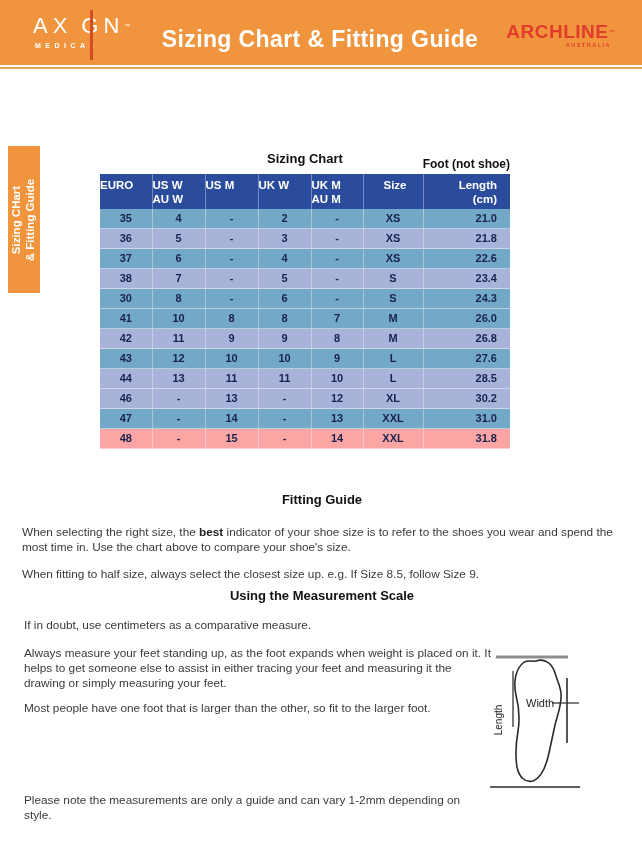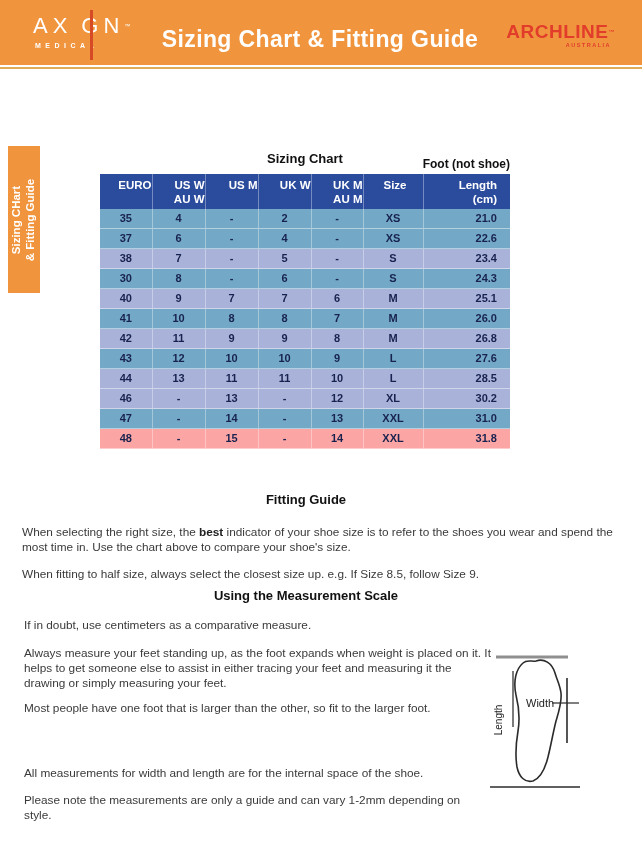--- a/index.html
+++ b/index.html
@@ -33,31 +33,31 @@
 
   
   .chart-title{position:absolute;left:100px;top:151px;width:410px;text-align:center;
                color:#111;font-size:13px;font-weight:bold;}
   .foot-note{position:absolute;left:390px;top:157px;width:120px;text-align:right;
              color:#111;font-size:12px;font-weight:bold;}
 
   table.size-table{position:absolute;left:100px;top:174px;width:410px;
                    border-collapse:collapse;table-layout:fixed;}
   .size-table th{background:#2B4C9D;color:#fff;font-size:11.5px;font-weight:bold;
-                 vertical-align:top;padding:4px 0 3px 0;line-height:14px;text-align:right;}
+                 vertical-align:top;padding:4px 0 3px 0;line-height:14px;text-align:left;}
   .size-table th.col-size{text-align:center;padding-left:4px;}
   .size-table th.col-len{text-align:right;padding-right:13px;}
   .size-table td{height:19px;text-align:center;font-size:11px;font-weight:bold;
                  color:#18224E;padding:0;line-height:19px;
                  border-bottom:1px solid rgba(255,255,255,0.45);}
   .size-table td + td, .size-table th + th{border-left:1px solid rgba(255,255,255,0.35);}
   .size-table td:last-child{text-align:right;padding-right:13px;}
 
   
-  .sec-heading{position:absolute;left:0;width:612px;text-align:center;
+  .sec-heading{position:absolute;left:16px;width:612px;text-align:center;
                color:#111;font-size:13px;font-weight:bold;}
   .para{position:absolute;color:#3a3a3a;font-size:11.8px;line-height:15px;}
   .para b{color:#222;}
 
   
   .foot-diagram{position:absolute;left:486px;top:645px;}
 </style>
 </head>
 <body>
 
@@ -114,20 +114,29 @@
     <tbody>
         <tr style="background: rgb(115, 169, 199);">
           <td>35</td>
           <td>4</td>
           <td>-</td>
           <td>2</td>
           <td>-</td>
           <td>XS</td>
           <td>21.0</td>
         </tr>
+        <tr style="background: rgb(169, 179, 218);">
+          <td>36</td>
+          <td>5</td>
+          <td>-</td>
+          <td>3</td>
+          <td>-</td>
+          <td>XS</td>
+          <td>21.8</td>
+        </tr>
         <tr style="background: rgb(115, 169, 199);">
           <td>37</td>
           <td>6</td>
           <td>-</td>
           <td>4</td>
           <td>-</td>
           <td>XS</td>
           <td>22.6</td>
         </tr>
         <tr style="background: rgb(169, 179, 218);">
@@ -140,29 +149,20 @@
           <td>23.4</td>
         </tr>
         <tr style="background: rgb(115, 169, 199);">
           <td>30</td>
           <td>8</td>
           <td>-</td>
           <td>6</td>
           <td>-</td>
           <td>S</td>
           <td>24.3</td>
-        </tr>
-        <tr style="background: rgb(169, 179, 218);">
-          <td>40</td>
-          <td>9</td>
-          <td>7</td>
-          <td>7</td>
-          <td>6</td>
-          <td>M</td>
-          <td>25.1</td>
         </tr>
         <tr style="background: rgb(115, 169, 199);">
           <td>41</td>
           <td>10</td>
           <td>8</td>
           <td>8</td>
           <td>7</td>
           <td>M</td>
           <td>26.0</td>
         </tr>
@@ -224,21 +224,20 @@
   </table>
 
   <div class="sec-heading" style="top:492px;">Fitting Guide</div>
   <p class="para" style="left:22px;top:513px;width:600px;"><span>When selecting the right size, the </span><b>best</b><span> indicator of your shoe size is to refer to the shoes you wear and spend the most time in. Use the chart above to compare your shoe's size.</span></p>
   <p class="para" style="left:22px;top:555px;width:600px;">When fitting to half size, always select the closest size up. e.g. If Size 8.5, follow Size 9.</p>
 
   <div class="sec-heading" style="top:588px;">Using the Measurement Scale</div>
   <p class="para" style="left:24px;top:606px;width:470px;">If in doubt, use centimeters as a comparative measure.</p>
   <p class="para" style="left:24px;top:634px;width:472px;">Always measure your feet standing up, as the foot expands when weight is placed on it. It helps to get someone else to assist in either tracing your feet and measuring it the drawing or simply measuring your feet.</p>
   <p class="para" style="left:24px;top:689px;width:472px;">Most people have one foot that is larger than the other, so fit to the larger foot.</p>
-  <p class="para" style="left:24px;top:754px;width:472px;">All measurements for width and length are for the internal space of the shoe.</p>
   <p class="para" style="left:24px;top:781px;width:458px;">Please note the measurements are only a guide and can vary 1-2mm depending on style.</p>
 
   <svg class="foot-diagram" width="100" height="150" viewBox="0 0 100 150" xmlns="http://www.w3.org/2000/svg">
     <line x1="10" y1="12" x2="82" y2="12" stroke="#8f8f8f" stroke-width="3"></line>
     <line x1="4" y1="142" x2="94" y2="142" stroke="#2b2b2b" stroke-width="1.6"></line>
     <path d="M50,16 C58,13 66,18 69,28 C71,35 74,40 75,48 C76,57 73,66 70,76 C67,88 65,100 62,112 C59,124 55,133 47,136 C39,138 33,132 31,122 C29,110 30,98 32,86 C34,74 33,62 30,50 C27,36 30,24 37,18 C41,14 46,17 50,16 Z" fill="none" stroke="#2b2b2b" stroke-width="1.6"></path>
     <line x1="27" y1="26" x2="27" y2="82" stroke="#444" stroke-width="1.4"></line>
     <line x1="81" y1="33" x2="81" y2="98" stroke="#2b2b2b" stroke-width="1.6"></line>
     <line x1="66" y1="58" x2="93" y2="58" stroke="#2b2b2b" stroke-width="1.2"></line>
     <text x="40" y="62" font-size="11" fill="#222" font-family="Liberation Sans, sans-serif">Width</text>

